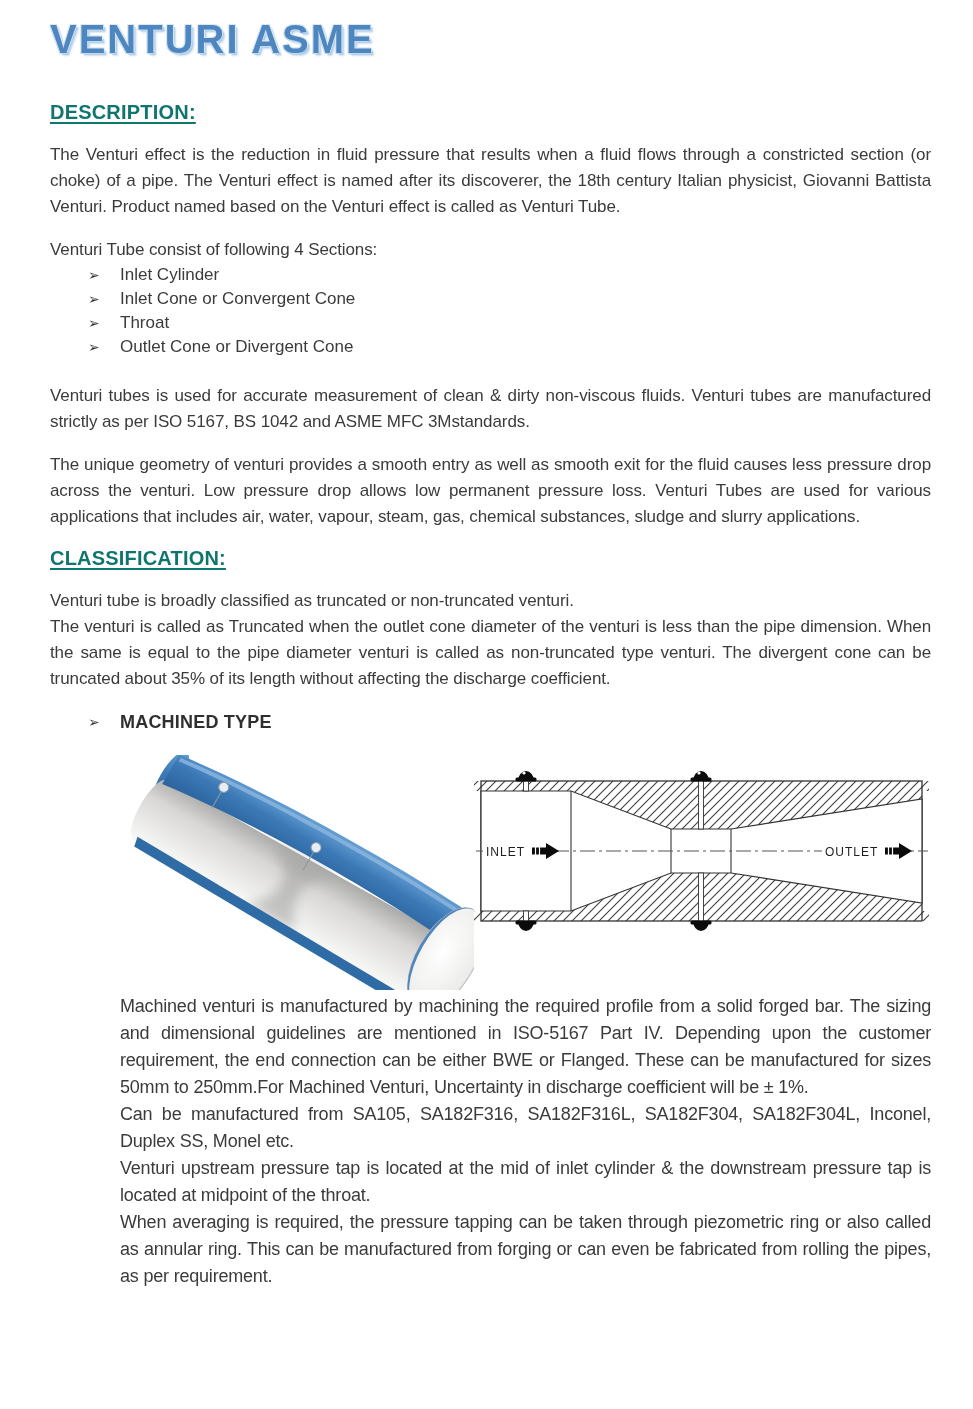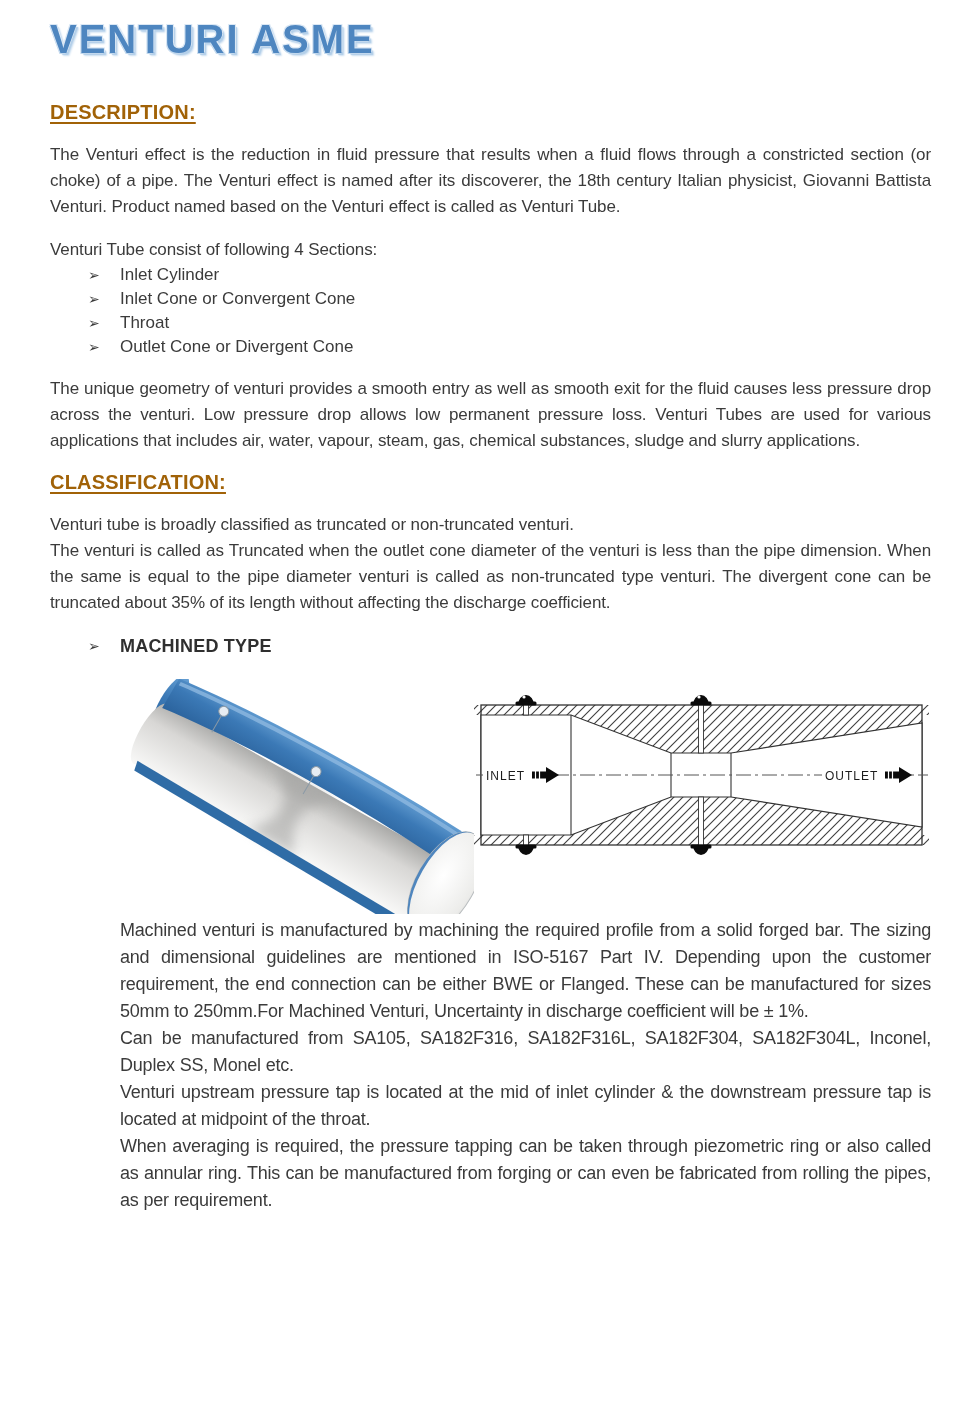--- a/index.html
+++ b/index.html
@@ -13,21 +13,21 @@
 
   .doc-title {
     font-size:40px; line-height:46px; font-weight:700; letter-spacing:2px;
     color:#4e86c0;
     text-shadow:
       -1px -1px 0 #dbe8f5, 1px -1px 0 #dbe8f5,
       -1px 1px 0 #c3d9ee, 2px 2px 1px #b3cfe9, 3px 3px 2px #cfe1f2;
   }
 
   .section-heading {
-    font-size:20px; line-height:24px; font-weight:700; color:#a16207;
+    font-size:20px; line-height:24px; font-weight:700; color:#0f766e;
     text-decoration:underline; text-underline-offset:3px; text-decoration-thickness:2px;
     letter-spacing:0.2px;
   }
   .section-heading.desc { margin-top:38px; }
   .section-heading.class { margin-top:16px; }
 
   .para { font-size:17px; line-height:26px; letter-spacing:-0.1px; }
   .justify { text-align:justify; }
   .mt-first { margin-top:18px; }
   .mt-blank { margin-top:24px; }
@@ -75,20 +75,21 @@
     <li>
       <span class="bullet">➢</span>
       <span>Throat</span>
     </li>
     <li>
       <span class="bullet">➢</span>
       <span>Outlet Cone or Divergent Cone</span>
     </li>
   </ul>
 
+  <p class="para justify mt-blank">Venturi tubes is used for accurate measurement of clean &amp; dirty non-viscous fluids.  Venturi tubes are manufactured strictly as per ISO 5167, BS 1042 and ASME MFC 3Mstandards.</p>
 
   <p class="para justify mt-small">The unique geometry of venturi provides a smooth entry as well as smooth exit for the fluid causes less pressure drop across the venturi.  Low pressure drop allows low permanent pressure loss.  Venturi Tubes are used for various applications that includes air, water, vapour, steam, gas, chemical substances, sludge and slurry applications.</p>
 
   <h2 class="section-heading class">CLASSIFICATION:</h2>
 
   <p class="para mt-first">Venturi tube is broadly classified as truncated or non-truncated venturi.</p>
   <p class="para justify">The venturi is called as Truncated when the outlet cone diameter of the venturi is less than the pipe dimension. When the same is equal to the pipe diameter venturi is called as non-truncated type venturi. The divergent cone can be truncated about 35% of its length without affecting the discharge coefficient.</p>
 
 
   <div class="machined-type-row">

